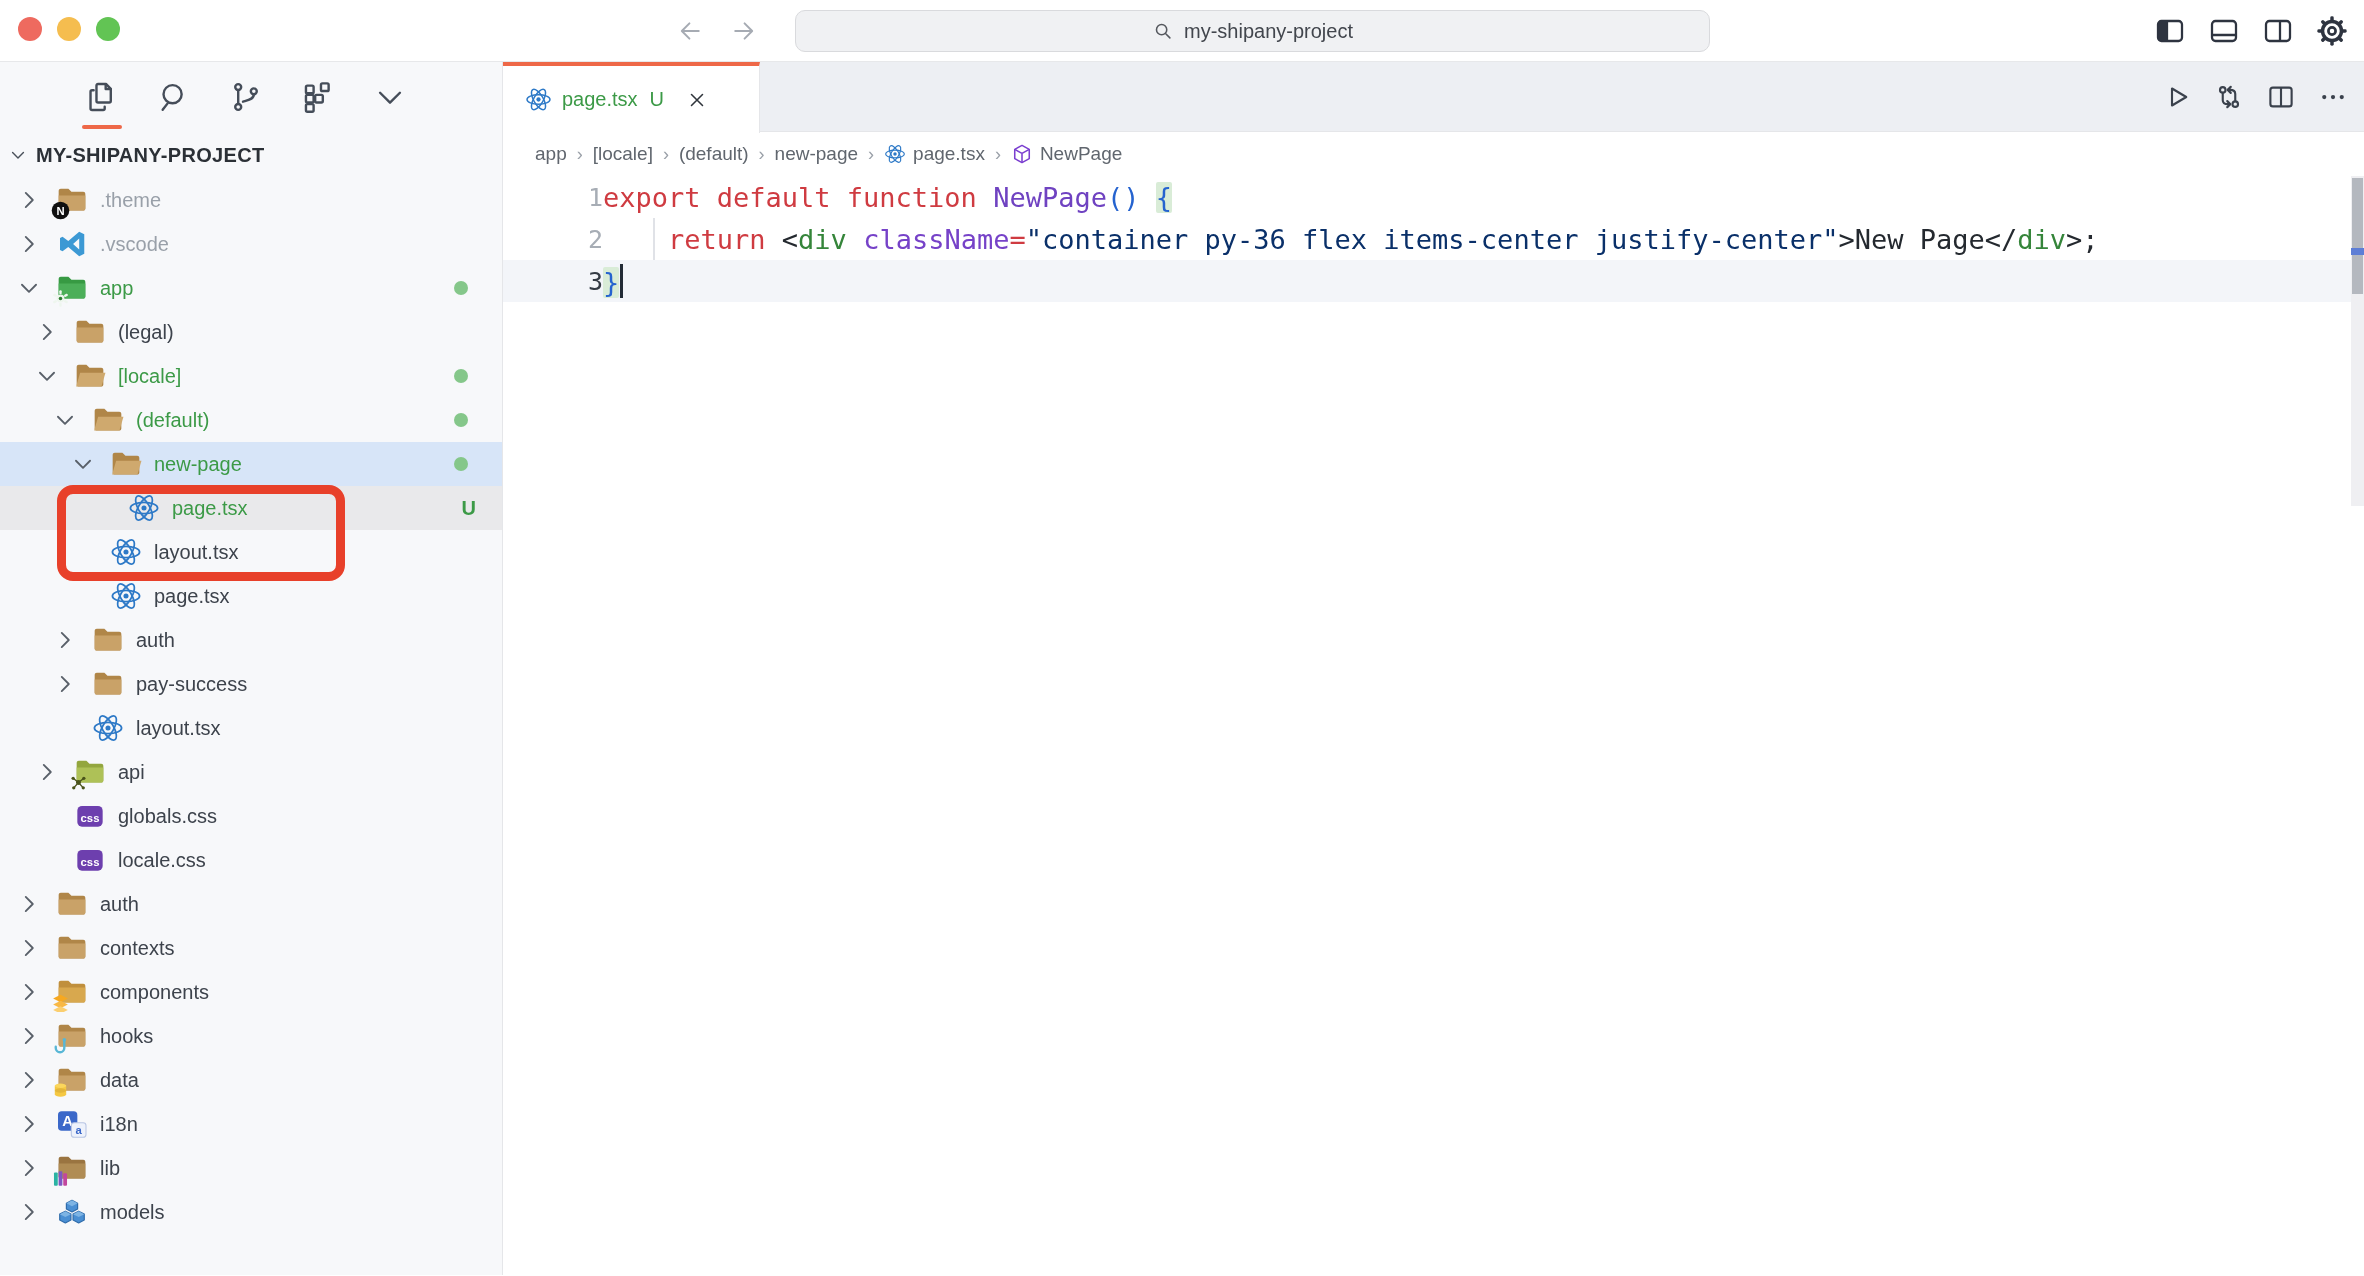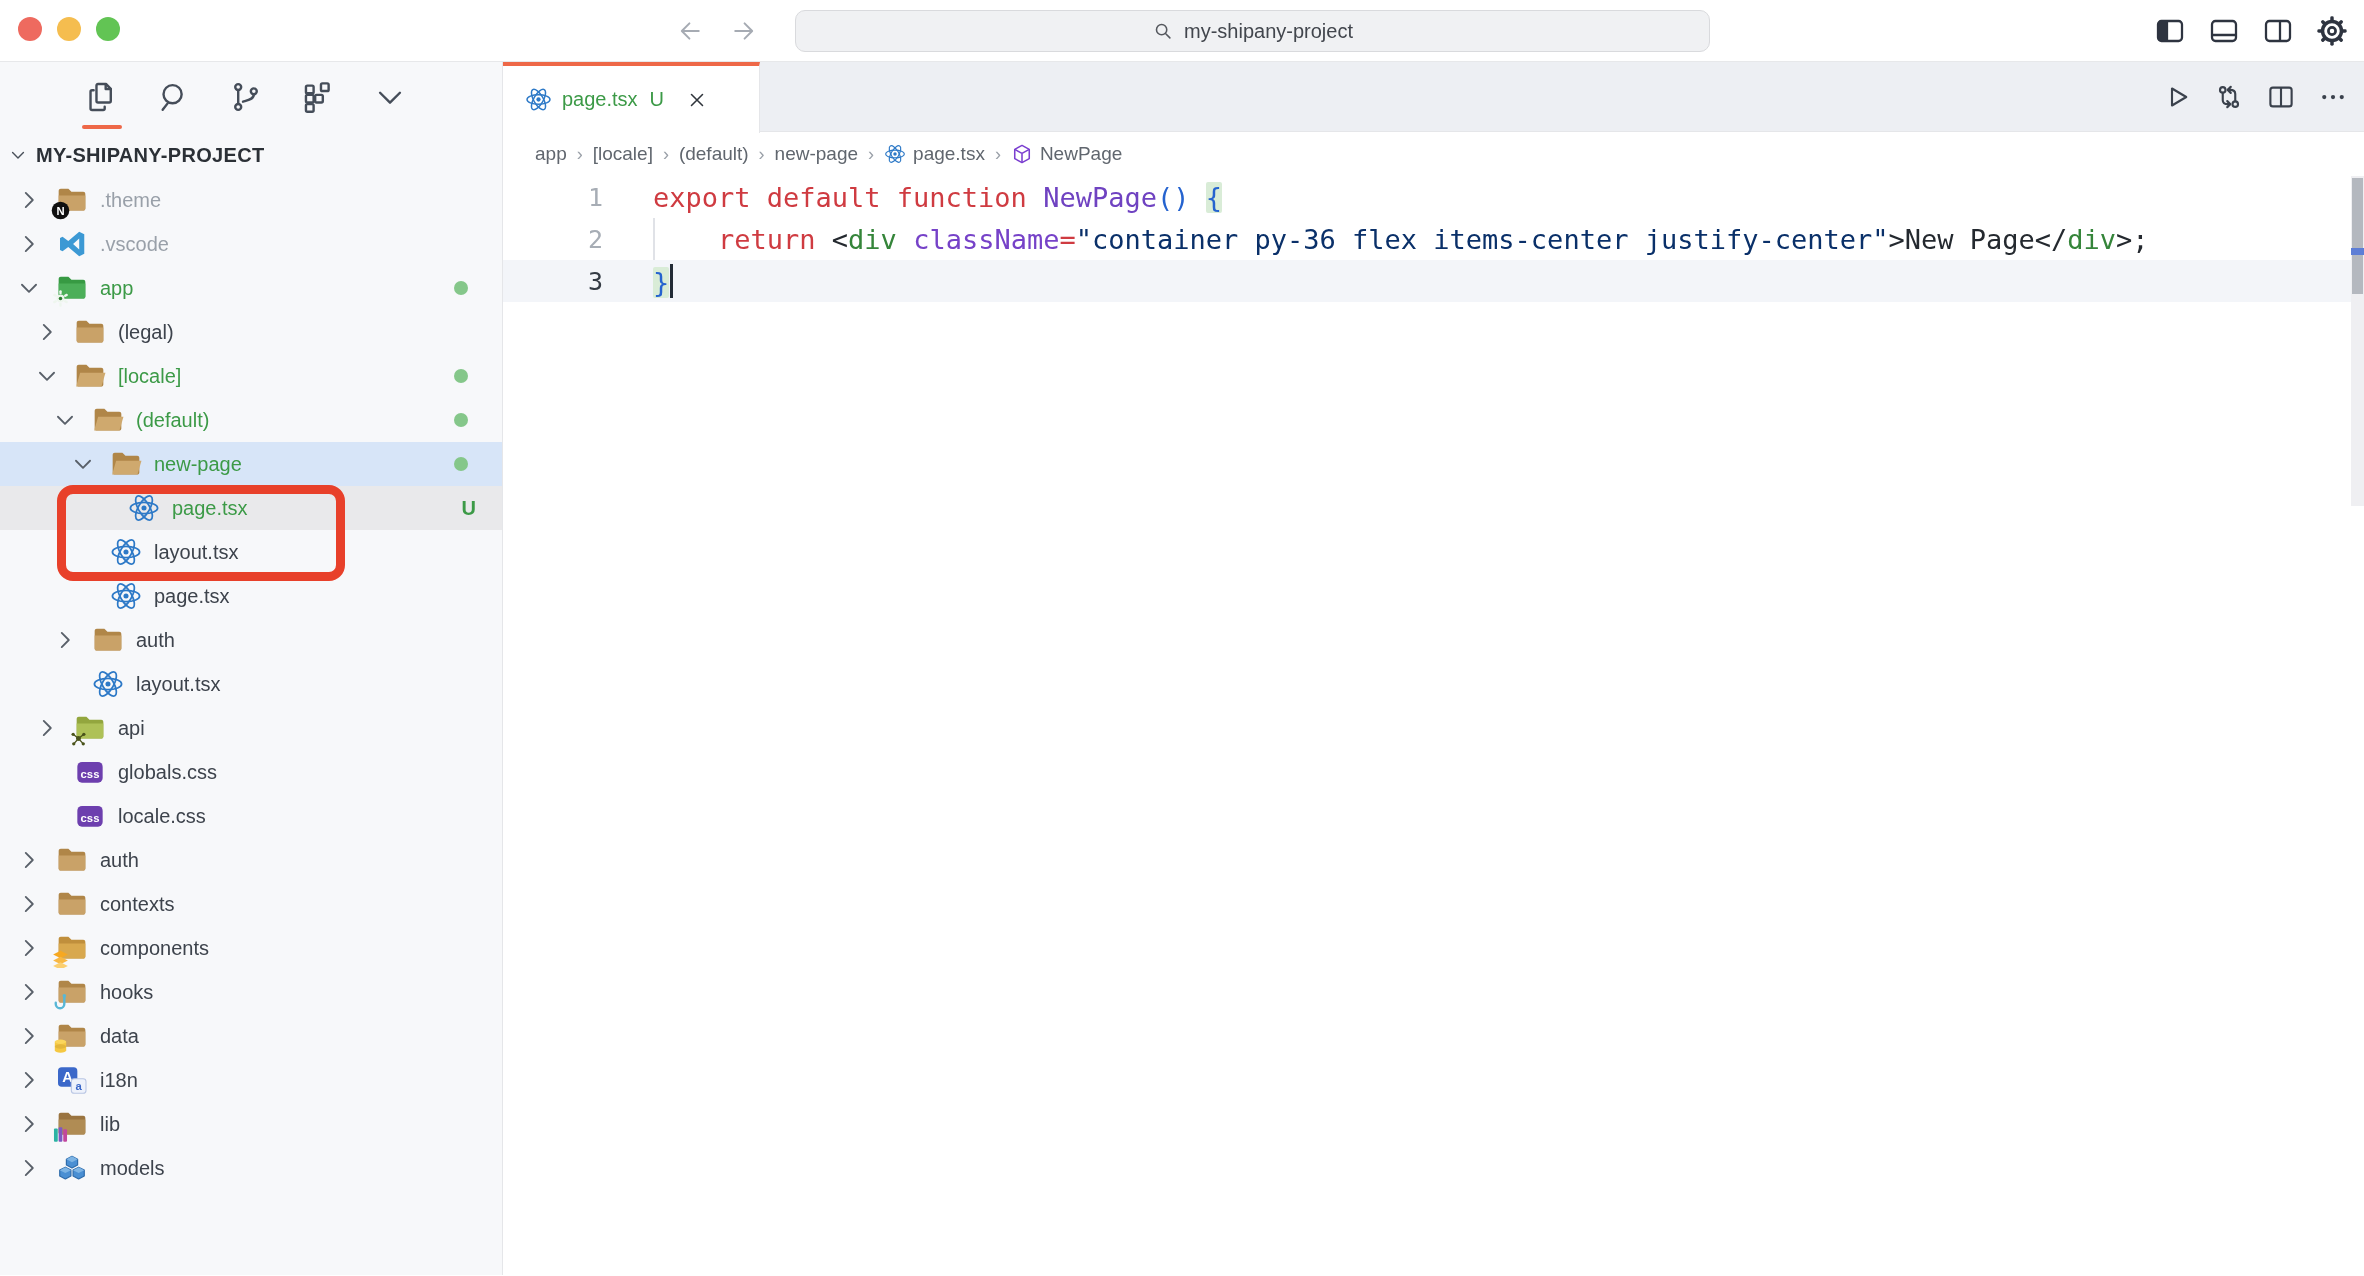--- a/index.html
+++ b/index.html
@@ -71,21 +71,21 @@
   .breadcrumb { height:44px; display:flex; align-items:center; padding-left:32px; font-size:19px; color:#60666e; }
   .crumb { display:flex; align-items:center; gap:7px; cursor:pointer; }
   .crumb .cicon { width:22px; height:22px; }
   .bsep { color:#9aa0a8; margin:0 10px; font-size:18px; }
 
   .code { position:relative; font-family:"DejaVu Sans Mono","Liberation Mono",monospace; font-size:27px; }
   .cline { height:42px; display:flex; align-items:center; position:relative; }
   .cline.current { background:#f3f5f9; }
   .gutter { width:100px; flex:none; text-align:right; color:#a7adb5; font-size:25px; }
   .cline.current .gutter { color:#343b44; }
-  .ccontent { margin-left:50px; white-space:pre; }
+  .ccontent { white-space:pre; }
   .cline.guide::after { content:''; position:absolute; left:150px; top:0; height:42px; width:1.5px; background:#e0e2e7; }
   .tok.bgmatch { background:#d9ecd7; border-radius:2px; }
   .cursor { display:inline-block; width:3px; height:34px; background:#222b36; vertical-align:-6px; margin-left:1px; }
 
   .scrollbar { position:absolute; right:0; top:0; width:13px; height:330px; background:#efeff2; }
   .sthumb { position:absolute; left:1px; right:1px; top:2px; height:116px; background:#b4b8bf; }
   .smarker { position:absolute; left:0; right:0; top:72px; height:7px; background:#5d7ed6; }
 </style>
 </head>
 <body style="--accent: #ee6848; --green: #3c9a47; --red: #e8402a;">
@@ -376,20 +376,34 @@
             </span>
             <span class="ficon">
               <svg viewBox="0 0 24 24" width="100%" height="100%" fill="none">
                 <path d="M2 5.2c0-.9.7-1.6 1.6-1.6h5.7l2.3 2.3h8.8c.9 0 1.6.7 1.6 1.6v10.8c0 .9-.7 1.6-1.6 1.6H3.6c-.9 0-1.6-.7-1.6-1.6z" fill="#b08648"></path>
                 <path d="M2 8.6h20v9.7c0 .9-.7 1.6-1.6 1.6H3.6c-.9 0-1.6-.7-1.6-1.6z" fill="#c9a268"></path>
               </svg>
             </span>
             <span class="tlabel">auth</span>
           </div>
           <div class="trow style-normal" style="--d: 2;">
+            <span class="twisty">
+              <svg viewBox="0 0 24 24" width="100%" height="100%" fill="none">
+                <path d="M9 5.5l6.5 6.5L9 18.5" stroke="currentColor" stroke-width="1.7" stroke-linecap="round" stroke-linejoin="round"></path>
+              </svg>
+            </span>
+            <span class="ficon">
+              <svg viewBox="0 0 24 24" width="100%" height="100%" fill="none">
+                <path d="M2 5.2c0-.9.7-1.6 1.6-1.6h5.7l2.3 2.3h8.8c.9 0 1.6.7 1.6 1.6v10.8c0 .9-.7 1.6-1.6 1.6H3.6c-.9 0-1.6-.7-1.6-1.6z" fill="#b08648"></path>
+                <path d="M2 8.6h20v9.7c0 .9-.7 1.6-1.6 1.6H3.6c-.9 0-1.6-.7-1.6-1.6z" fill="#c9a268"></path>
+              </svg>
+            </span>
+            <span class="tlabel">pay-success</span>
+          </div>
+          <div class="trow style-normal" style="--d: 2;">
             <span class="twisty"></span>
             <span class="ficon">
               <svg viewBox="0 0 24 24" width="100%" height="100%" fill="none">
                 <g stroke="#2d79c7" stroke-width="1.3">
                   <ellipse cx="12" cy="12" rx="10.2" ry="4.2"></ellipse>
                   <ellipse cx="12" cy="12" rx="10.2" ry="4.2" transform="rotate(60 12 12)"></ellipse>
                   <ellipse cx="12" cy="12" rx="10.2" ry="4.2" transform="rotate(120 12 12)"></ellipse>
                 </g>
                 <circle cx="12" cy="12" r="1.9" fill="#2d79c7"></circle>
               </svg>

